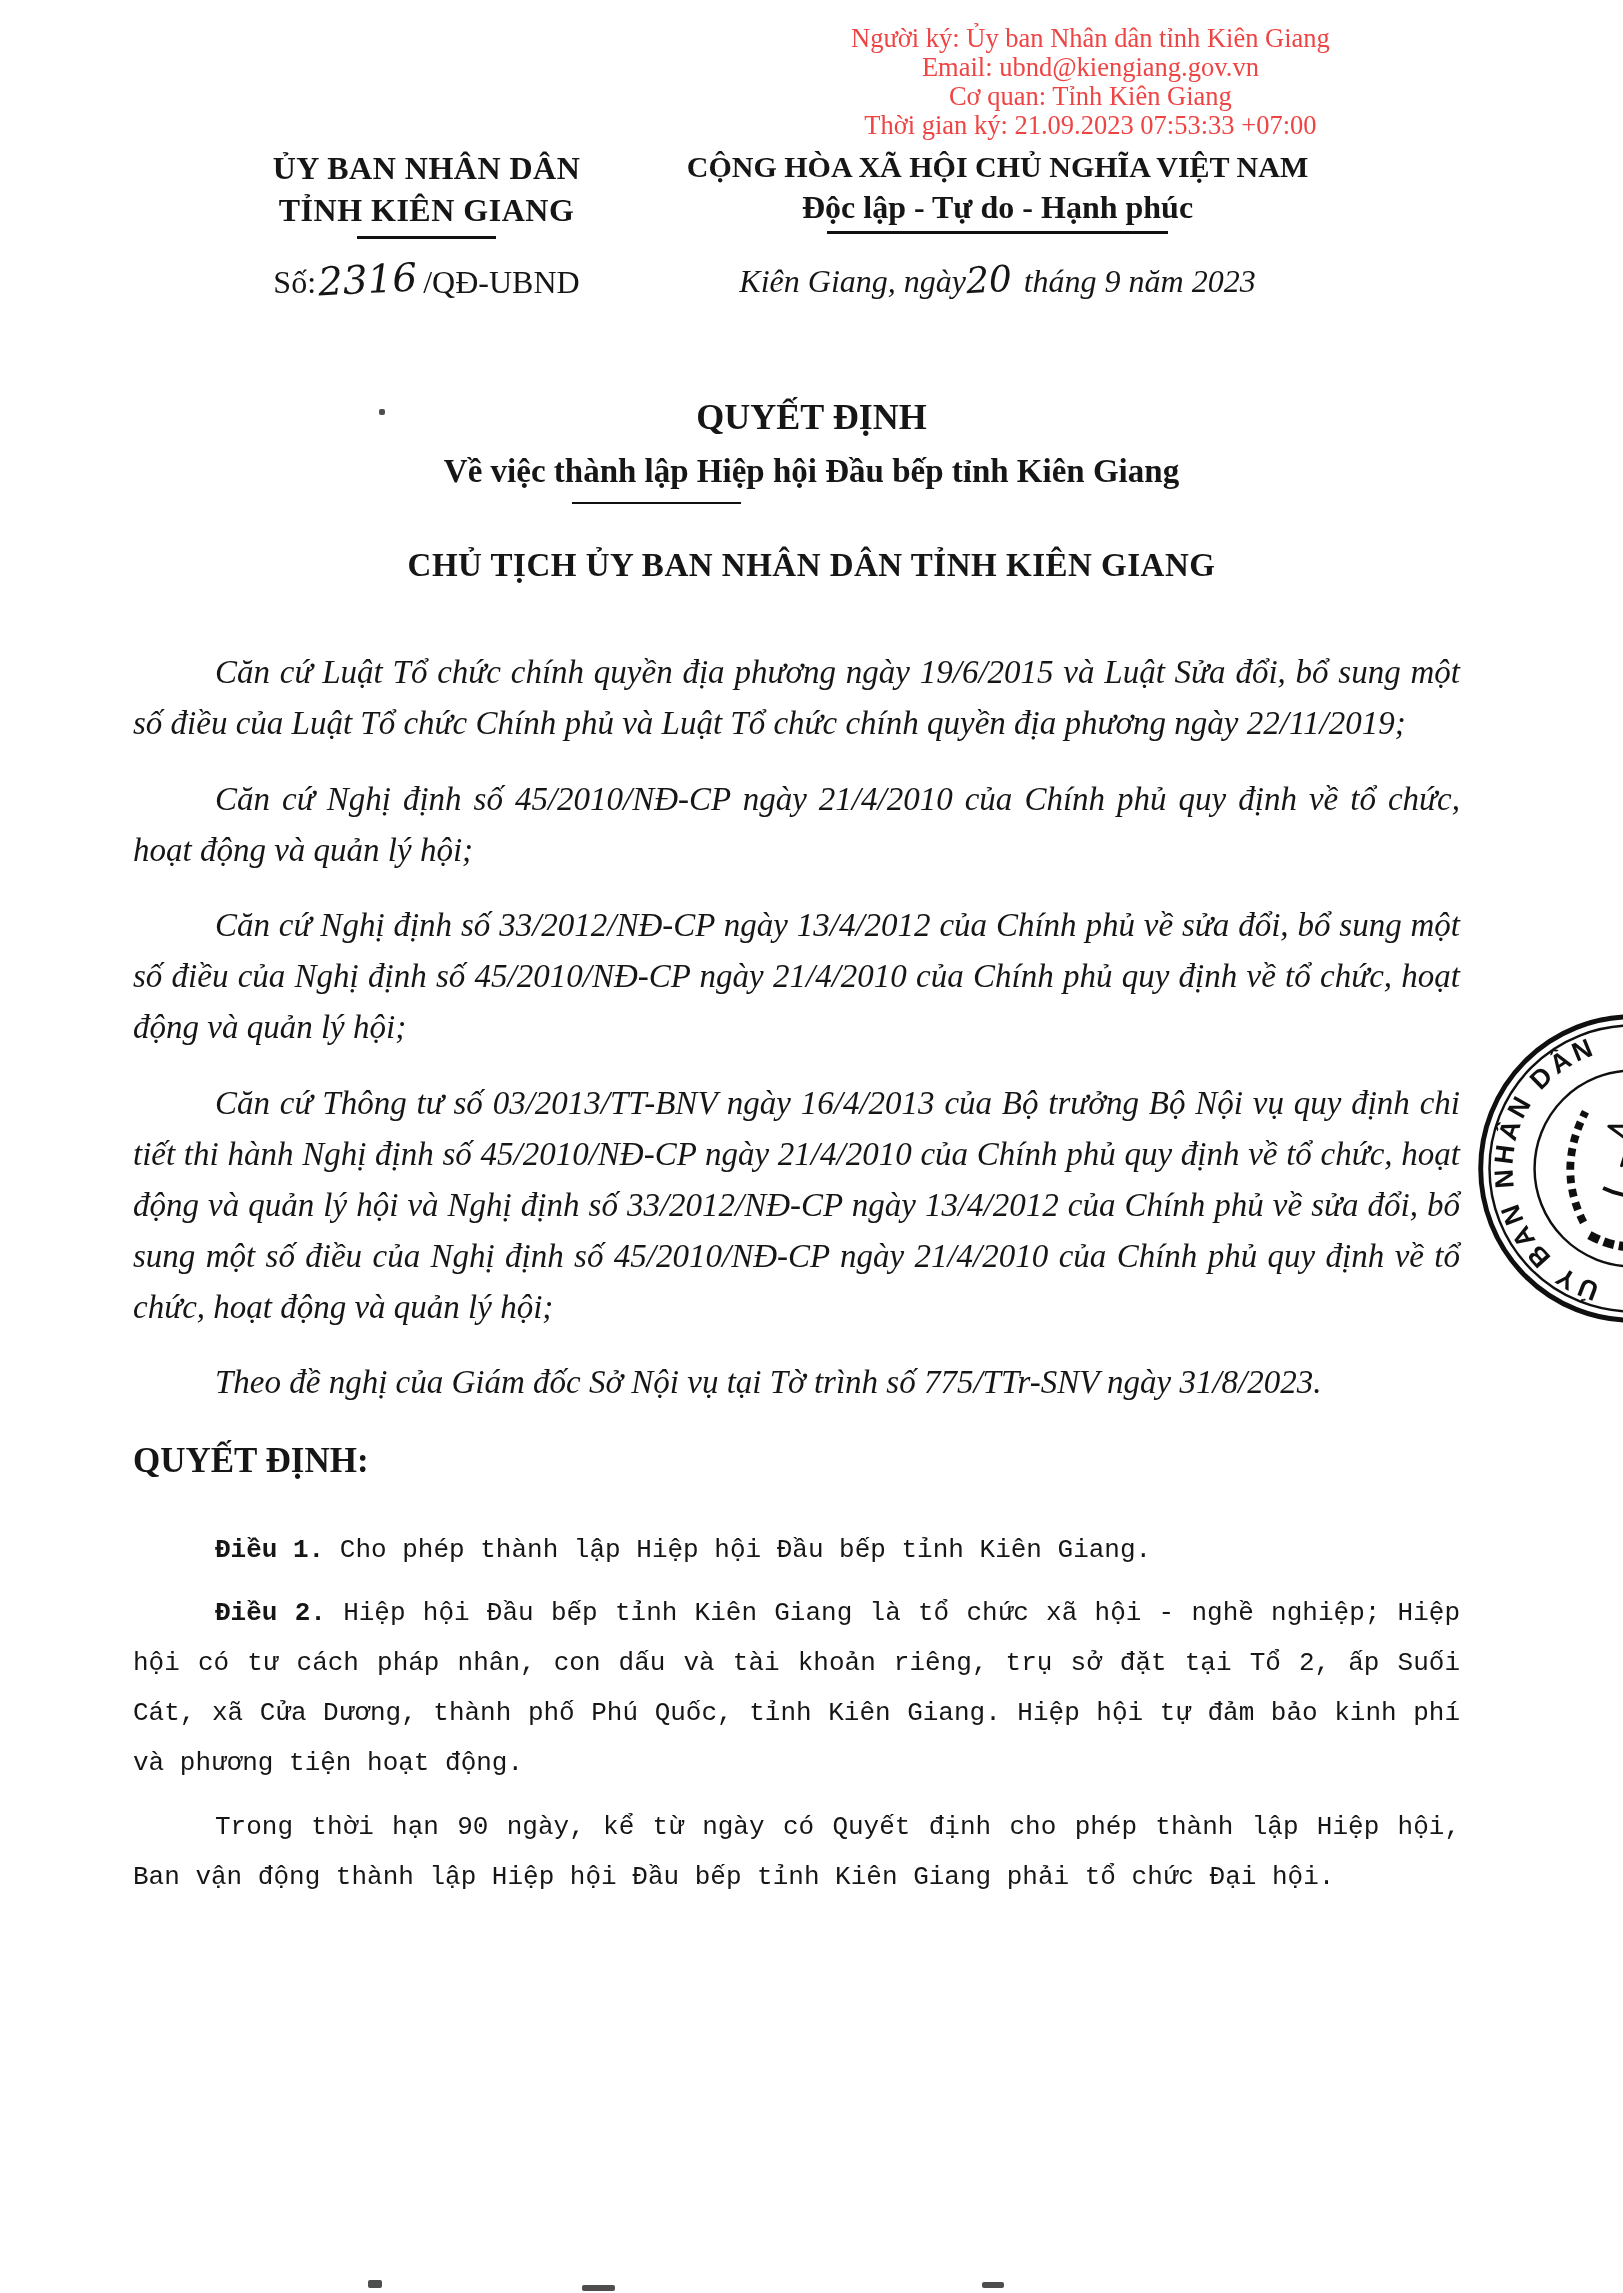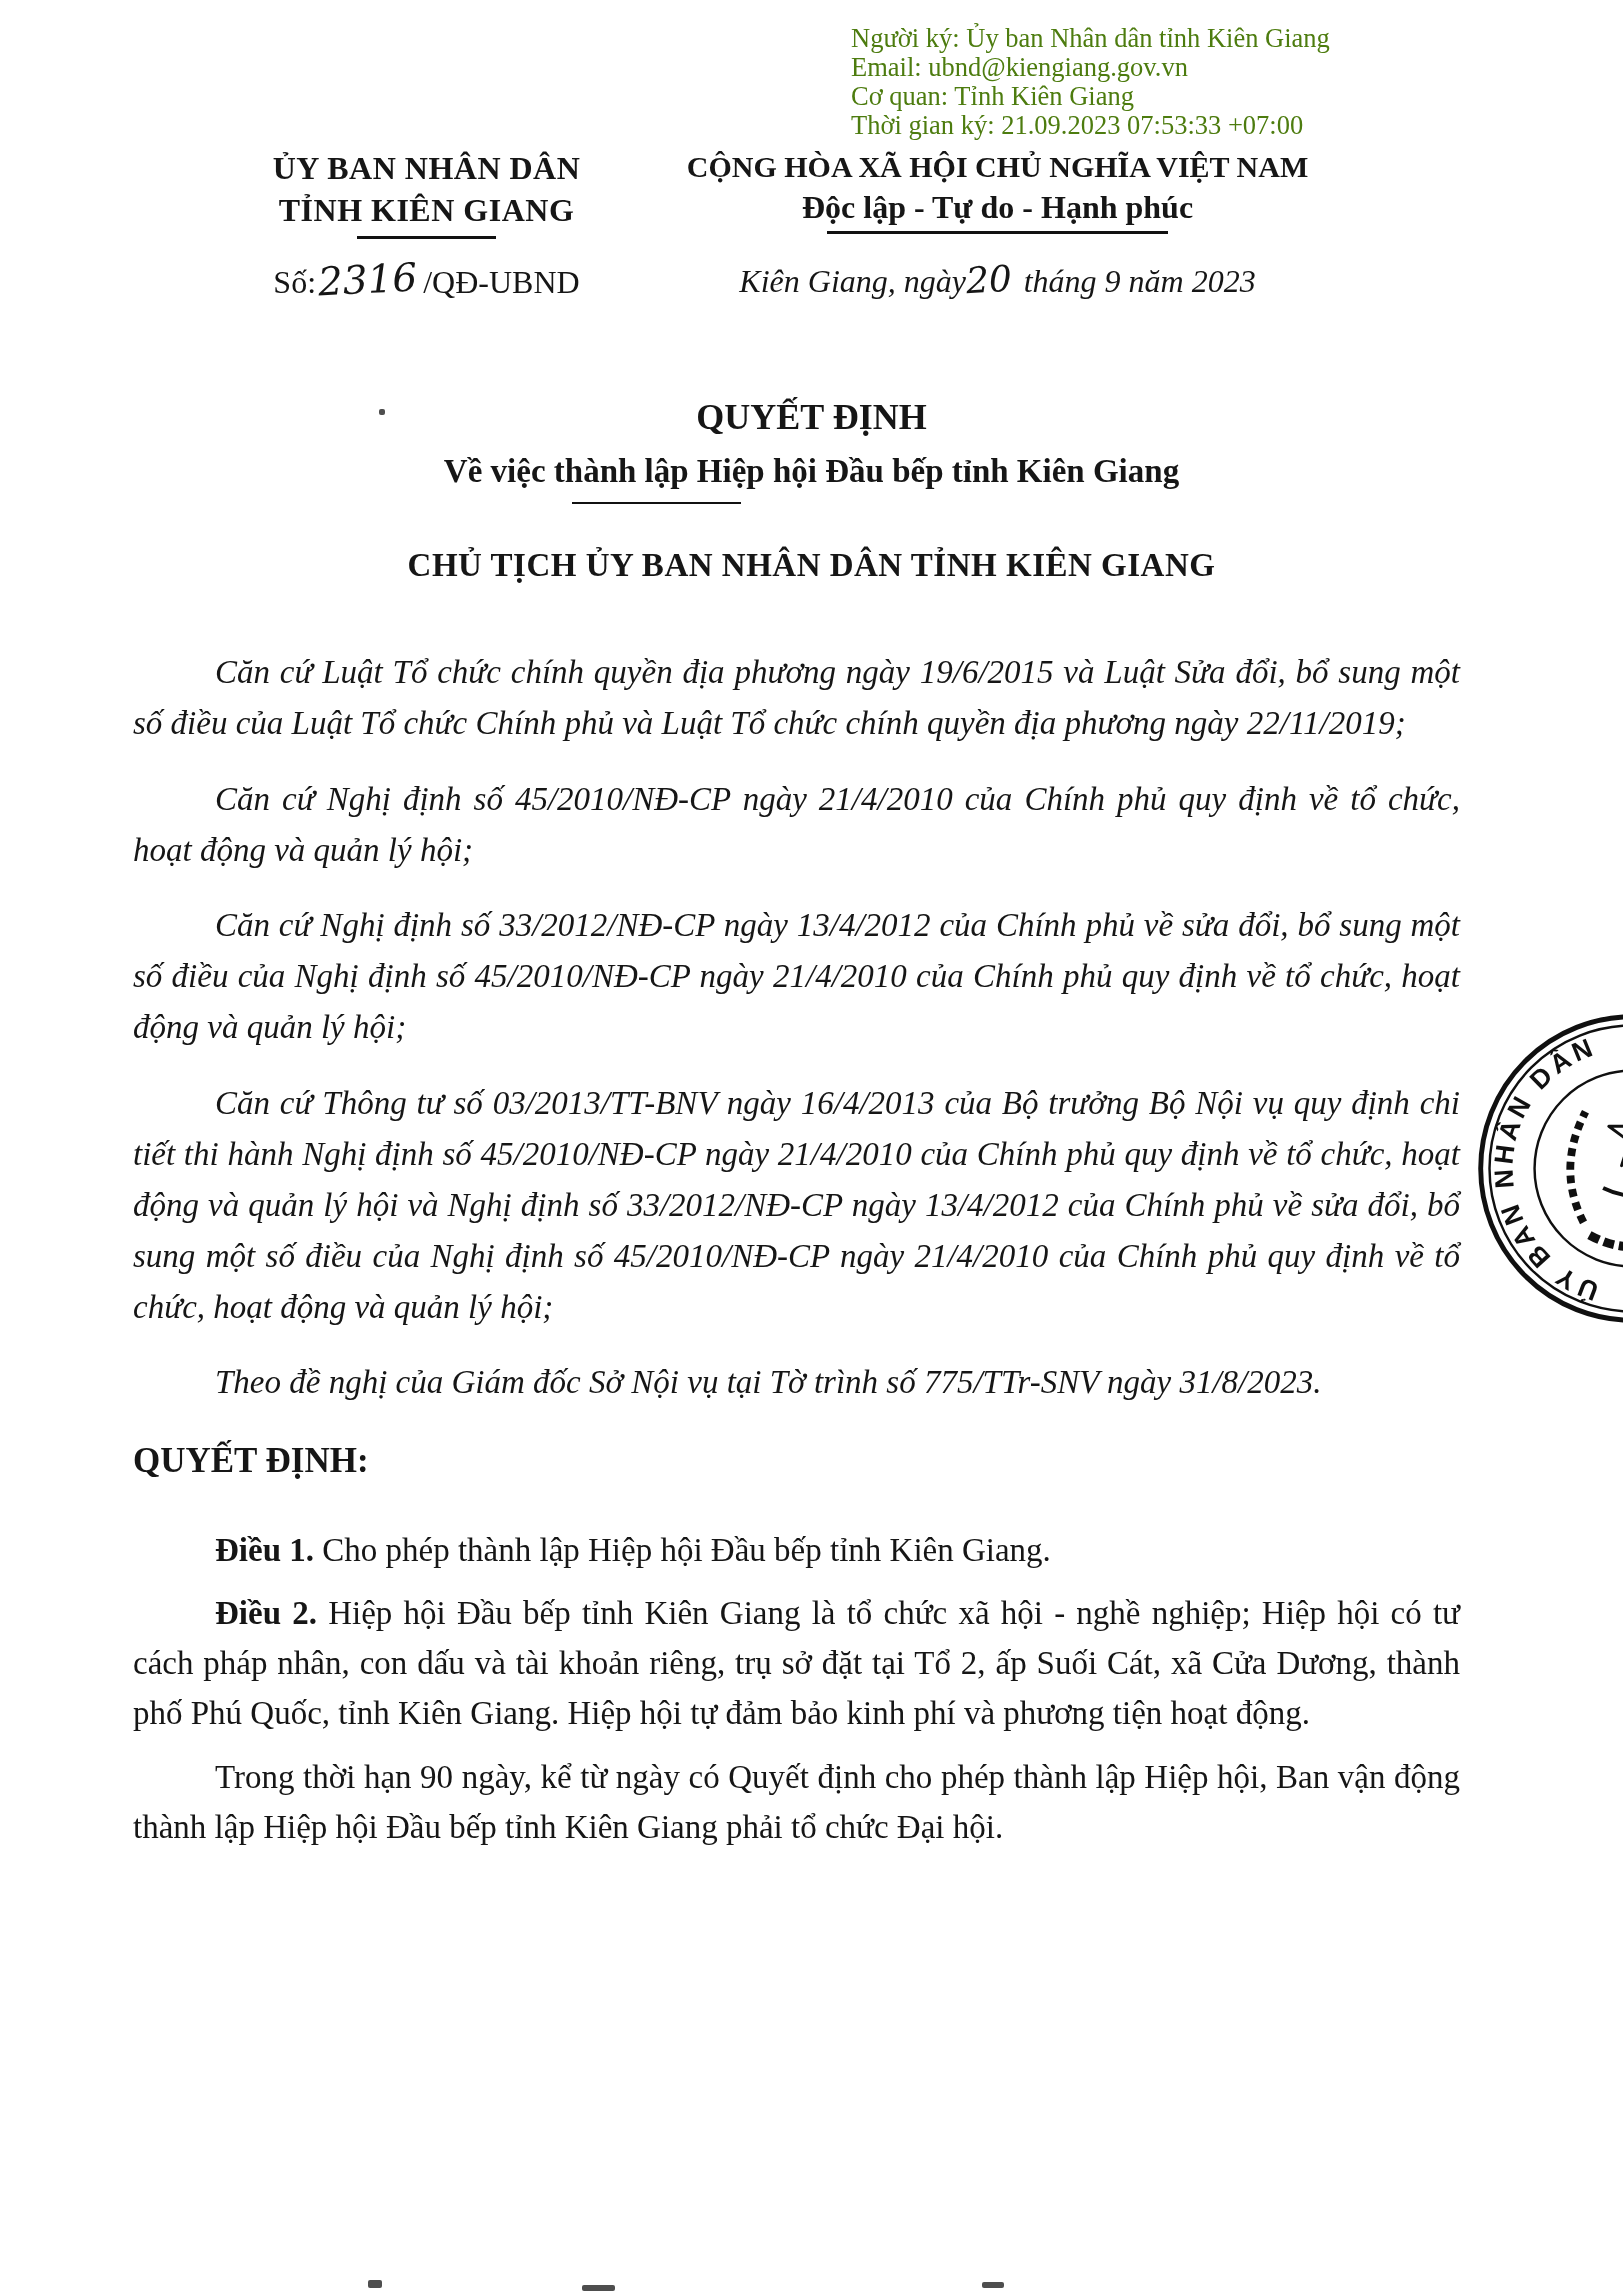--- a/index.html
+++ b/index.html
@@ -13,22 +13,23 @@
     color: #161616;
   }
 
   
   .sig {
     position: absolute;
     left: 851px;
     top: 23.5px;
     font-size: 26.5px;
     line-height: 29px;
-    color: #4d7c0f;
+    color: #ef4444;
     white-space: nowrap;
+    text-align: center;
   }
 
   
   .hleft {
     position: absolute;
     left: 201px;
     top: 147px;
     width: 451px;
     text-align: center;
   }
@@ -105,24 +106,25 @@
   }
   .decheading {
     text-align: left;
     font-weight: bold;
     font-size: 35px;
     line-height: 55px;
     margin: 13.7px 0 37px 0;
   }
   .art {
     margin: 0 0 13.7px 0;
-    font-size: 33px;
+    font-size: 26px;
     line-height: 50px;
     text-align: justify;
     text-indent: 82px;
+    font-family: Liberation Mono, monospace;
   }
   .artlabel { font-weight: bold; }
 
   
   .seal {
     position: absolute;
     left: 1466px;
     top: 1002px;
     width: 333px;
     height: 333px;

